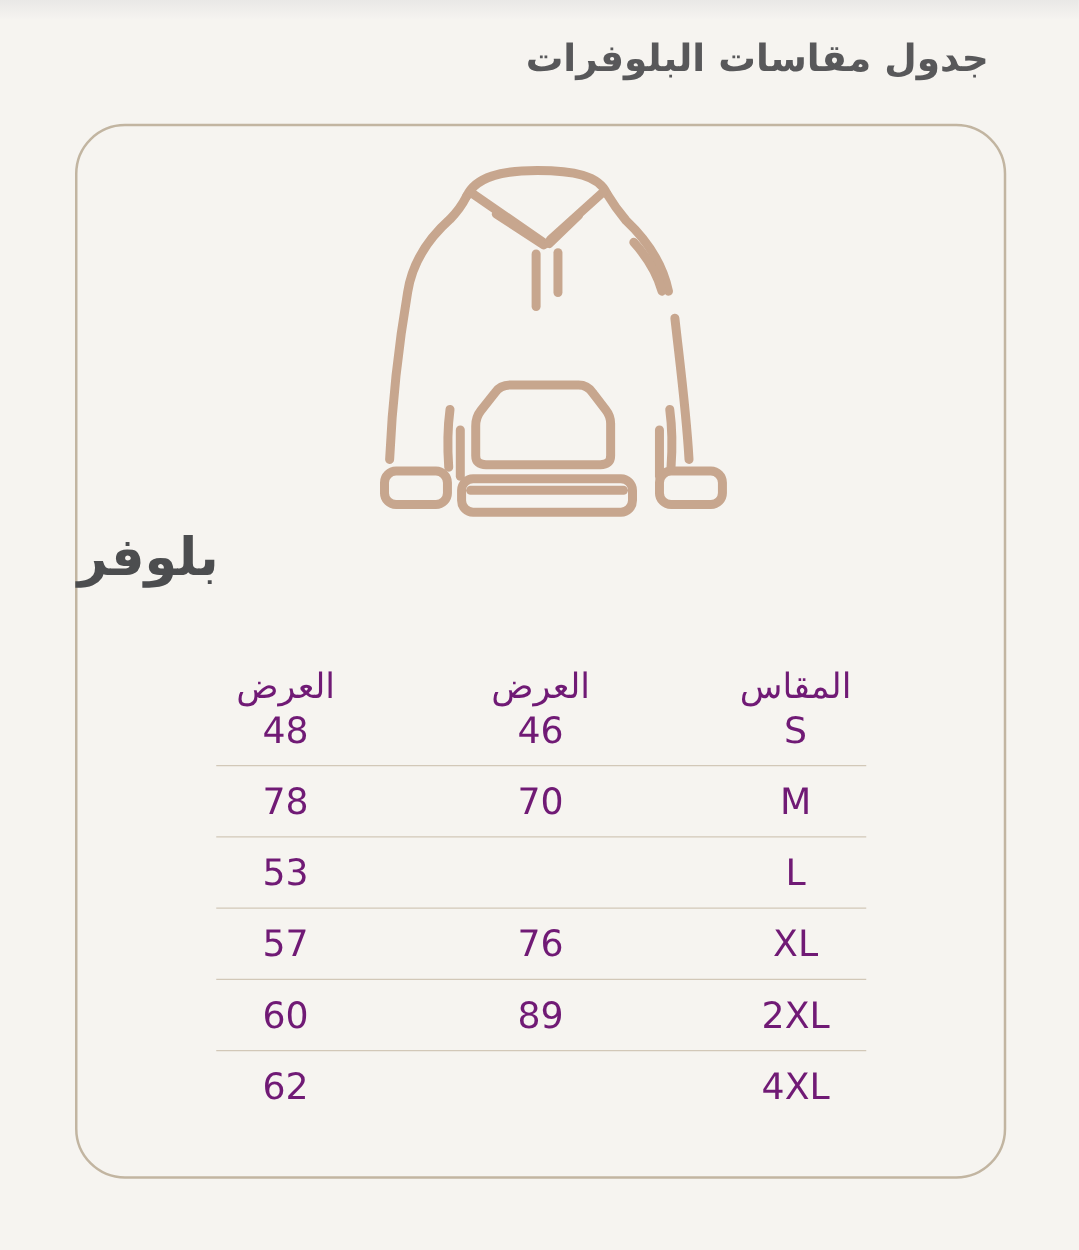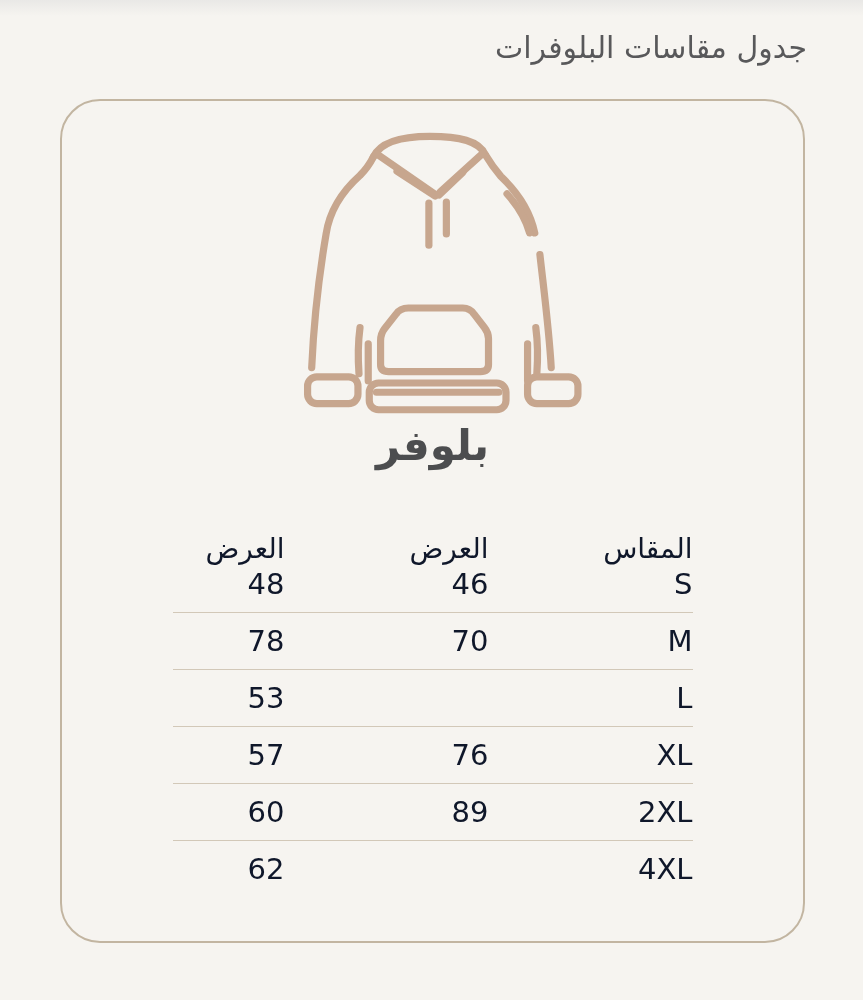--- a/index.html
+++ b/index.html
@@ -9,41 +9,41 @@
     font-family: "DejaVu Sans", "Liberation Sans", sans-serif;
     direction: rtl;
     overflow: hidden;
   }
   .page { position: relative; width: 863px; height: 1000px; }
   .top-fade {
     position: absolute; top: 0; left: 0; right: 0; height: 16px;
     background: linear-gradient(#e9e8e6, rgba(246,244,240,0));
   }
   .title {
-    margin: 0; padding: 30px 56px 0 0;
-    font-size: 30px; font-weight: 400; color: #58585a;
+    margin: 0; padding: 30px 72px 0 0;
+    font-size: 30px; font-weight: 700; color: #58585a;
     letter-spacing: 0;
     text-align: right;
   }
   .card {
     box-sizing: border-box;
     margin: 34px 58px 0 60px;
     height: 844px;
     border: 2px solid #c2b5a1;
     border-radius: 40px;
     background: #f6f4f0;
   }
   .icon-wrap {
     width: 304px; height: 294px;
     margin: 24px auto 0;
   }
   .icon-wrap svg { display: block; width: 100%; height: 100%; }
   .product-label {
     margin-top: 2px;
-    text-align: center;
+    text-align: left;
     font-size: 42px; font-weight: 600; color: #4c4d4f;
   }
   .size-table {
     width: 520px;
     margin: 56px auto 0;
   }
   .trow {
     display: flex;
     justify-content: space-between;
     align-items: center;
@@ -52,23 +52,23 @@
   }
   .trow.thead {
     height: 40px;
     border-bottom: none;
     align-items: flex-end;
   }
   .trow.first { height: 46px; align-items: flex-start; }
   .trow.last { border-bottom: none; }
   .cell {
     width: 112px;
-    text-align: right;
+    text-align: center;
     font-size: 29px;
-    color: #0f172a;
+    color: #701a75;
     line-height: 1.25;
   }
   .thead .cell { font-size: 28px; }
 </style>
 </head>
 <body>
 
 <div class="page">
   <div class="top-fade"></div>
 

